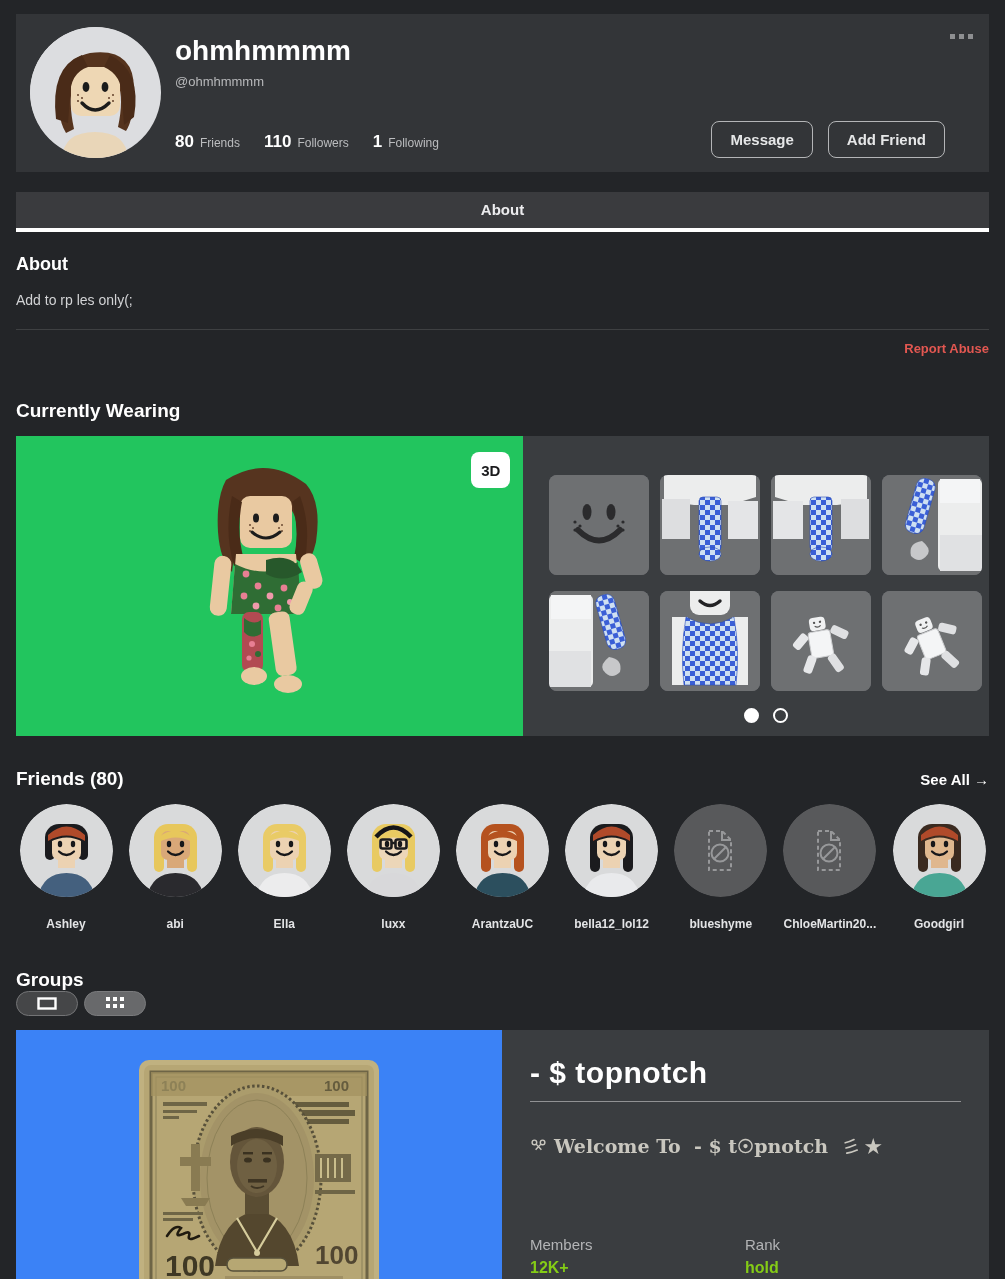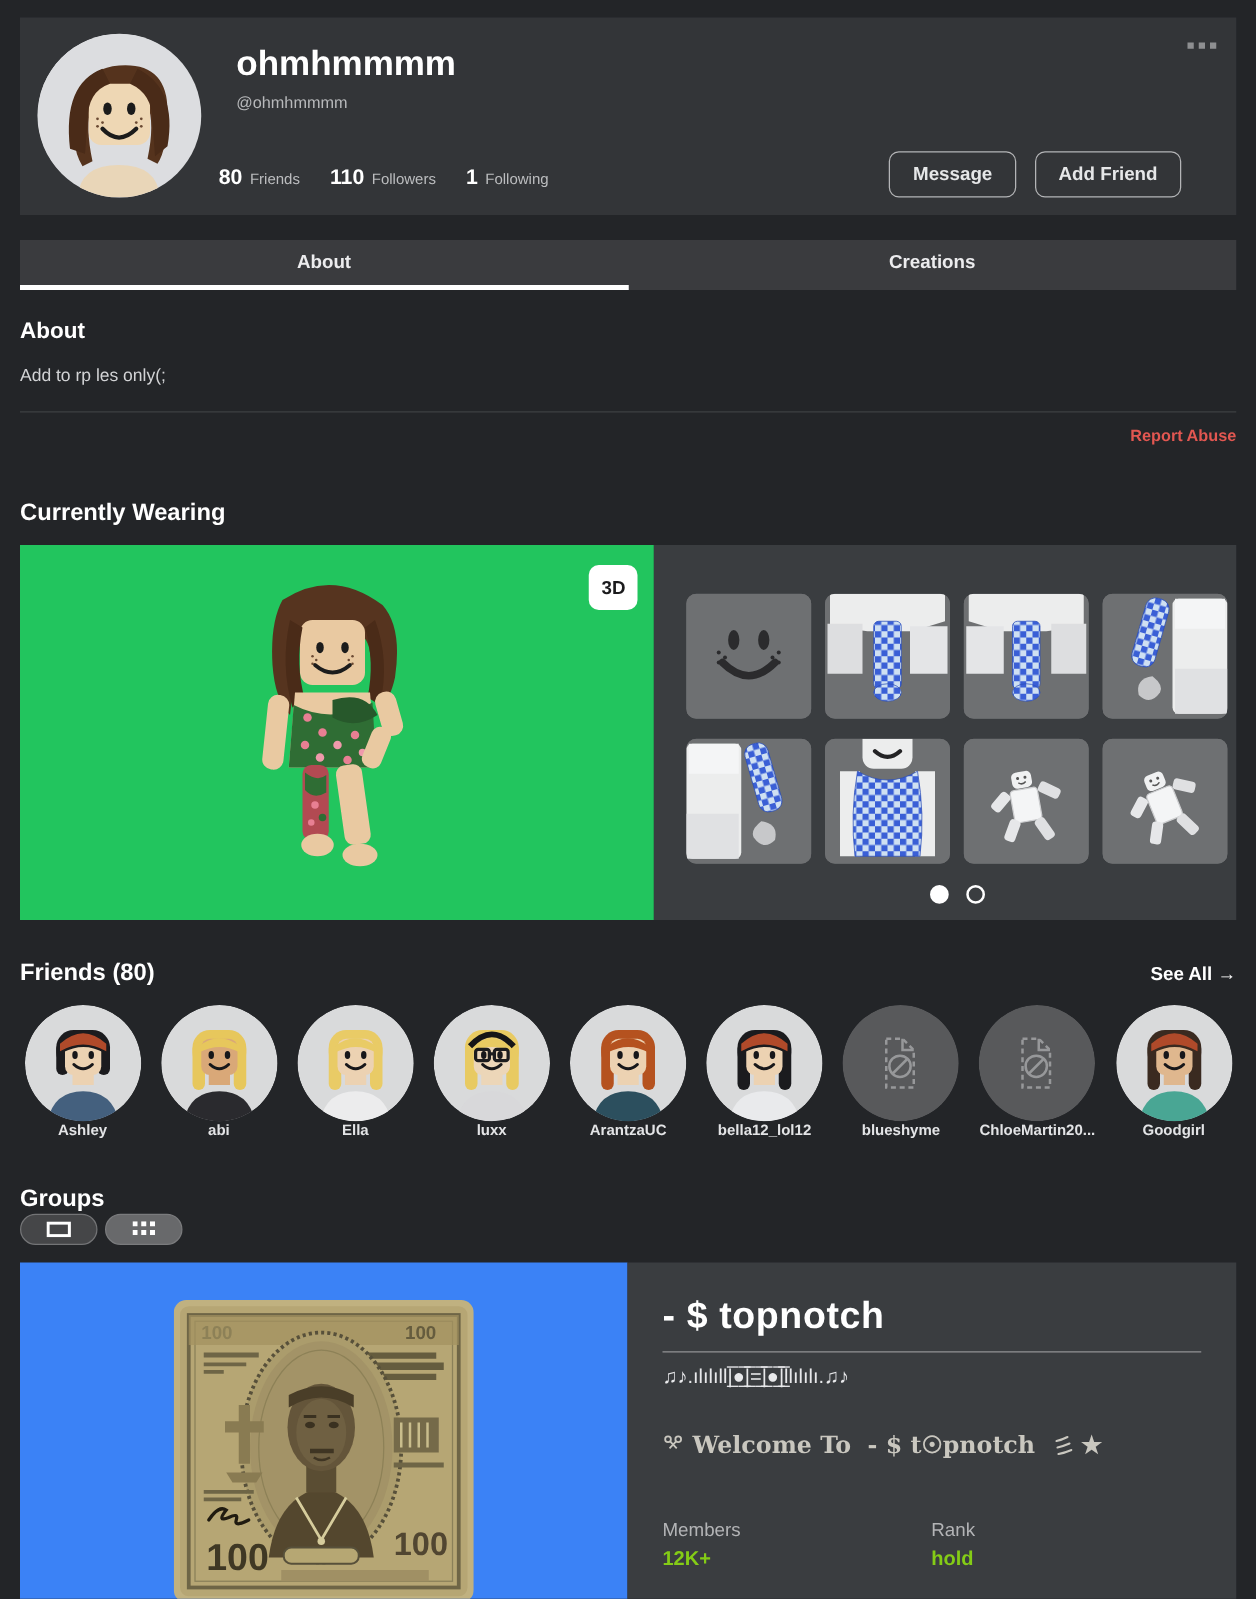--- a/index.html
+++ b/index.html
@@ -2,21 +2,21 @@
 <html><head>
 <meta charset="utf-8">
 <style>
   html,body{margin:0;padding:0;background:#232528;}
   body{width:1005px;height:1279px;overflow:hidden;font-family:"Liberation Sans","DejaVu Sans",sans-serif;color:#f2f3f5;-webkit-font-smoothing:antialiased;}
   .pad{margin-left:16px;margin-right:16px;}
 
   
   .header-panel{position:relative;margin:14px 16px 0;height:158px;background:#333538;}
   .avatar-circle{position:absolute;left:14px;top:13px;width:131px;height:131px;border-radius:50%;overflow:hidden;background:#dcdde0;}
-  .hname{position:absolute;left:173px;top:22px;}
+  .hname{position:absolute;left:159px;top:22px;}
   .username{font-size:28px;font-weight:bold;color:#fff;line-height:1.1;}
   .handle{margin-top:7px;font-size:13px;color:#b8b9bb;}
   .stats{position:absolute;left:159px;top:118px;display:flex;align-items:baseline;gap:24px;}
   .stat{display:flex;align-items:baseline;gap:6px;cursor:pointer;}
   .stat b{font-size:17px;color:#fff;}
   .stat span{font-size:12px;color:#bcbdbf;}
   .hbuttons{position:absolute;right:44px;bottom:14px;display:flex;gap:15px;}
   .obtn{height:37px;padding:0 18px;background:transparent;border:1px solid #b4b5b7;border-radius:8px;color:#e6e7e8;font-size:15px;font-weight:bold;font-family:inherit;cursor:pointer;}
   .more-dots{position:absolute;right:12px;top:16px;display:flex;gap:4px;cursor:pointer;padding:4px;}
   .more-dots i{width:5px;height:5px;background:#8e8f91;display:block;}
@@ -44,21 +44,21 @@
   .dots{width:433px;display:flex;justify-content:center;gap:14px;margin-top:17px;}
   .dot{width:15px;height:15px;border-radius:50%;border:2px solid #fff;background:transparent;padding:0;cursor:pointer;box-sizing:border-box;}
   .dot.active{background:#fff;}
 
   
   .row-head{margin-top:32px;display:flex;justify-content:space-between;align-items:baseline;}
   .seeall{font-size:15px;font-weight:bold;color:#fff;cursor:pointer;}
   .friends-row{margin:14px 16px 0;display:flex;justify-content:space-between;}
   .friend{width:100px;text-align:center;cursor:pointer;}
   .friend svg{display:block;margin:0 auto;}
-  .friend .fname{margin-top:0;font-size:12px;font-weight:bold;color:#e3e4e6;white-space:nowrap;}
+  .friend .fname{margin-top:20px;font-size:12px;font-weight:bold;color:#e3e4e6;white-space:nowrap;}
 
   
   .groups-head{margin-top:38px;flex-direction:column;}
   .toggles{display:flex;gap:6px;}
   .pill{width:62px;height:25px;border-radius:13px;border:1px solid #737476;background:#454648;display:flex;align-items:center;justify-content:center;cursor:pointer;padding:0;}
   .pill.alt{background:#68696b;border-color:#7a7b7d;}
   .group-card{margin:14px 16px 0;display:flex;cursor:pointer;}
   .gstage{width:486px;height:302px;background:#3b82f6;display:flex;align-items:center;justify-content:center;}
   .ginfo{position:relative;width:487px;height:302px;background:#3a3d40;box-sizing:border-box;padding:26px 28px 0;}
   .gtitle{font-size:30px;font-weight:bold;color:#fff;letter-spacing:0.5px;}
@@ -127,21 +127,20 @@
   </div>
   <div class="more-dots">
       <i></i>
       <i></i>
       <i></i>
     </div>
 </div>
 
 <div class="tabbar">
   <div class="tab active">About</div>
-  <div class="tab">Creations</div>
 </div>
 
 <div class="pad">
   <div class="sec-h2 about-h">About</div>
   <div class="bio">Add to rp les only(;</div>
   <div class="divider"></div>
   <div class="report">Report Abuse</div>
 
   <div class="sec-h2 cw-h">Currently Wearing</div>
 </div>
@@ -621,21 +620,20 @@
         </g>
       <path d="M28 176 q8 -12 14 -8 q-8 10 2 6 q8 -4 6 2 q-2 6 10 0" stroke="#201b10" stroke-width="2.6" fill="none" stroke-linecap="round"></path>
       <text x="26" y="216" font-size="30" font-weight="bold" fill="#3f3824">100</text>
       <text x="176" y="204" font-size="26" font-weight="bold" fill="#514631">100</text>
       <rect x="86" y="216" width="118" height="9" fill="#a09064"></rect>
     </svg>
   </div>
   <div class="ginfo">
     <div class="gtitle">- $ topnotch</div>
     <hr class="ghr">
-    <div class="gtag">♫♪.ılılıll|̲̅●̲̅|̲̅=̲̅|̲̅●̲̅|̲̅llılılı.♫♪</div>
     <div class="gwelcome">
       <svg width="17" height="17" viewBox="0 0 20 20">
         <g stroke="#c9c7bf" fill="none" stroke-width="1.7">
           <circle cx="5.2" cy="5.2" r="2.7"></circle>
             <circle cx="14.8" cy="5.2" r="2.7"></circle>
           <path d="M7.2 7.2 L13.4 13.8 M12.8 7.2 L6.6 13.8"></path>
         </g>
       </svg>
       <span>Welcome To  - $ t☉pnotch </span>
       <svg width="16" height="16" viewBox="0 0 20 20">

